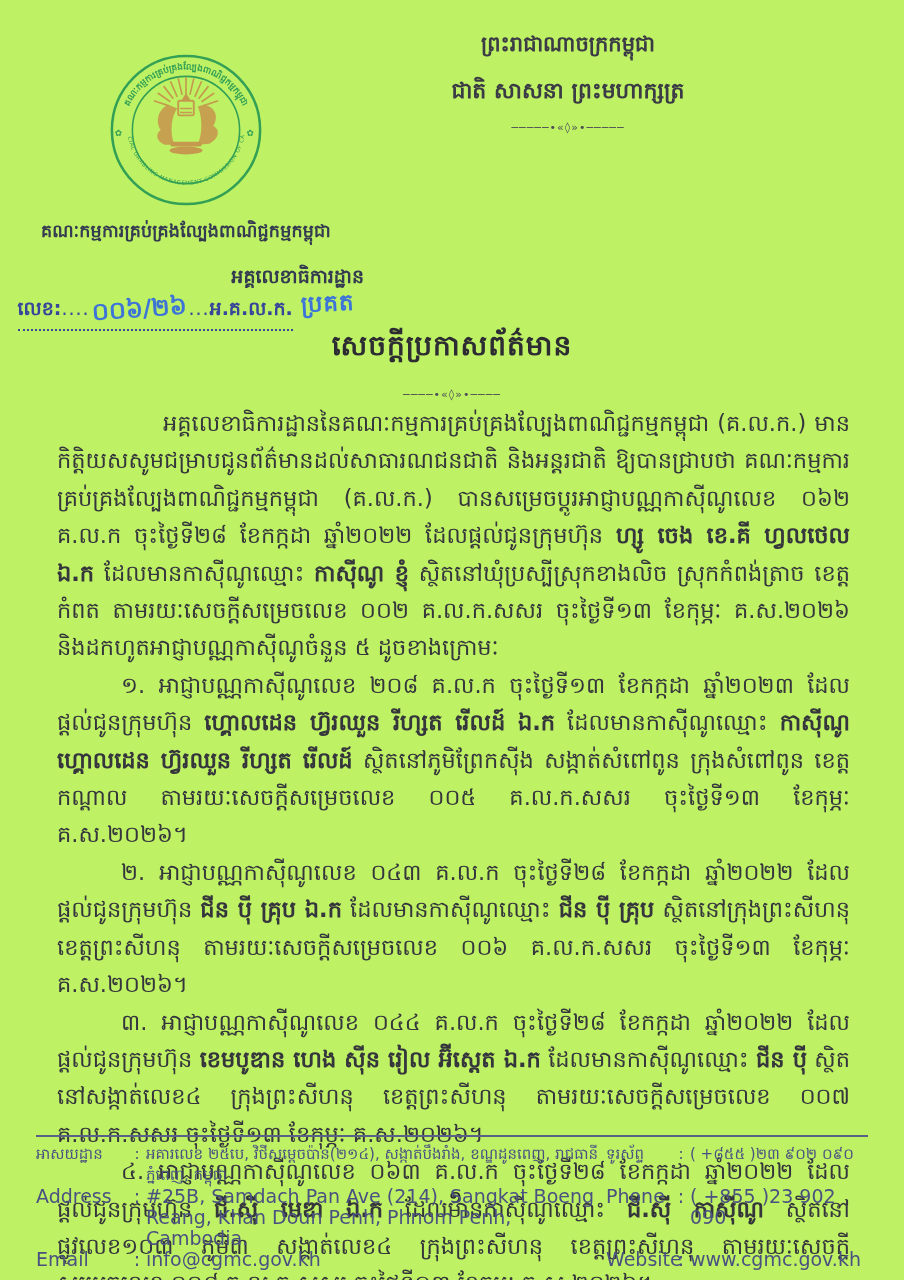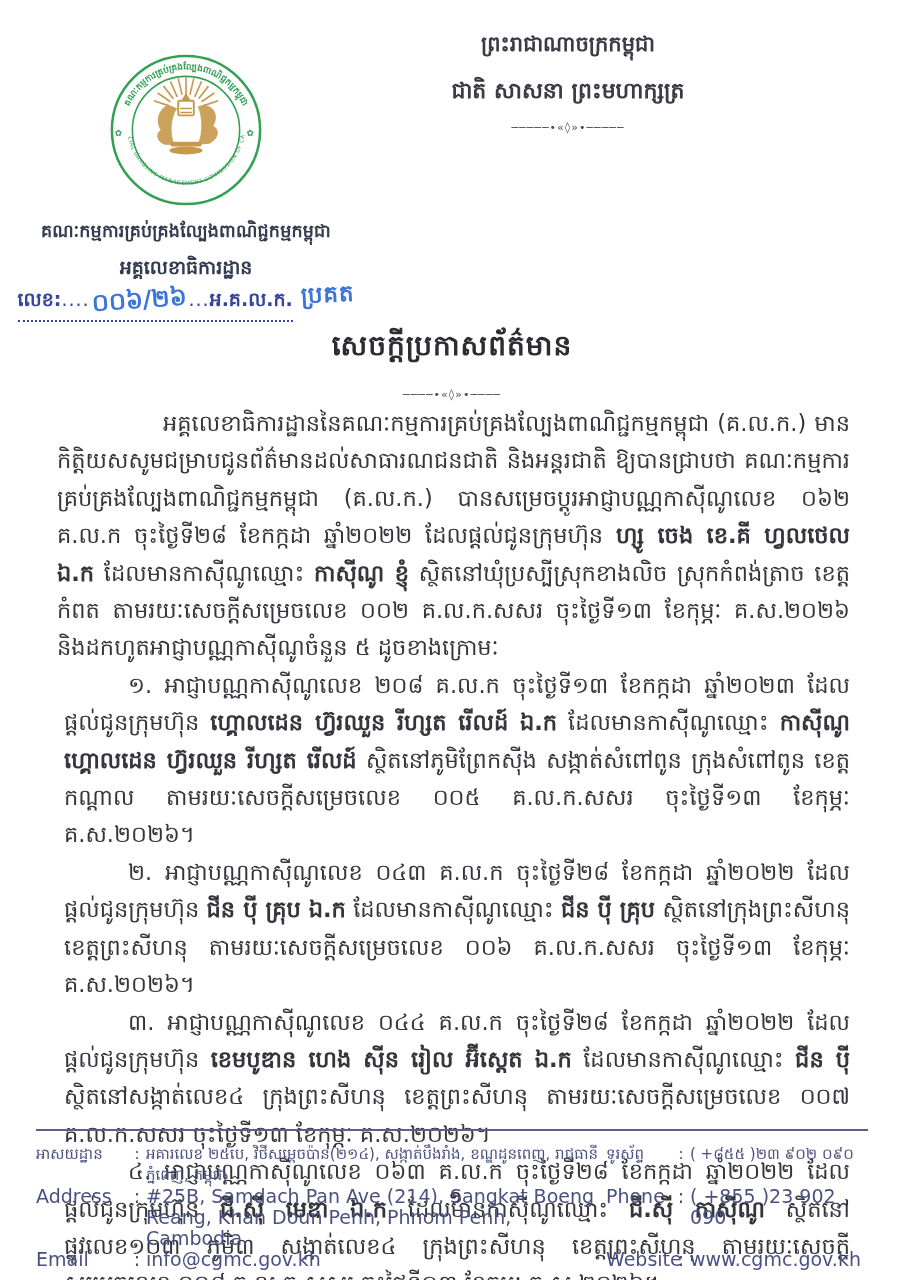--- a/index.html
+++ b/index.html
@@ -1,49 +1,49 @@
 <!DOCTYPE html>
 <html><head>
 <meta charset="utf-8">
 <style>
   html,body{margin:0;padding:0;background:#e8e8e8;}
   .page{
     position:relative;width:904px;height:1280px;margin:0 auto;
-    background:#ffffff;overflow:hidden;
+    background:#bef264;overflow:hidden;
     font-family:"DejaVu Sans","Liberation Sans",sans-serif;
   }
   
   .kingdom{position:absolute;top:30px;left:408px;width:320px;text-align:center;color:#3b3b45;}
   .kingdom .l1{font-size:21px;font-weight:bold;}
   .kingdom .l2{font-size:22px;font-weight:bold;margin-top:16px;}
   .ornament{font-size:11px;color:#4b4b58;letter-spacing:1px;margin-top:12px;white-space:nowrap;}
   
   .org-block{position:absolute;top:52px;left:8px;width:356px;text-align:center;}
   .seal{width:156px;height:156px;display:block;margin:0 auto;}
   .org-name1{font-size:17.5px;font-weight:bold;color:#343b50;margin-top:12px;letter-spacing:.2px;}
-  .org-name2{font-size:19px;font-weight:bold;color:#343b50;margin-top:9px;}
+  .org-name2{font-size:19px;font-weight:bold;color:#343b50;margin-top:18px;text-align:right;}
   .ref-line{margin-top:0;font-size:19px;font-weight:bold;color:#37459a;display:flex;align-items:baseline;justify-content:center;}
   .ref-underlined{border-bottom:2px dotted #37459a;padding-bottom:2px;display:inline-flex;align-items:baseline;}
   .ref-dots{letter-spacing:1px;font-weight:normal;}
   .handwritten{color:#3c74d8;font-weight:bold;}
   .ref-number{font-size:24px;display:inline-block;transform:rotate(-4deg);margin:0 2px;position:relative;top:2px;}
   .ref-annotation{font-size:23px;display:inline-block;transform:rotate(-3deg);margin-left:8px;position:relative;top:-4px;letter-spacing:1px;}
   
   .doc-title{position:absolute;top:328px;left:0;width:100%;text-align:center;font-size:28px;font-weight:bold;color:#2c2c32;letter-spacing:1px;}
   .title-ornament{position:absolute;top:376px;left:0;width:100%;text-align:center;}
   
   .body-text{position:absolute;top:405px;left:57px;width:793px;font-size:22.5px;line-height:37.4px;color:#35353c;text-align:justify;}
   .para{margin:0;}
   .para.intro{text-indent:106px;}
-  .para.item{text-indent:64px;margin-left:7px;}
+  .para.item{text-indent:64px;}
   .para .b{font-weight:bold;}
   
   .page-number{position:absolute;left:449px;top:1186px;font-size:17px;font-weight:bold;color:#2b2b30;}
   
-  .footer{position:absolute;left:36px;right:36px;bottom:10px;border-top:2px solid #5a6188;padding-top:13px;color:#4a5080;}
+  .footer{position:absolute;left:36px;right:36px;bottom:10px;border-top:2px solid #5a6188;padding-top:7px;color:#4a5080;}
   .footer-row{display:grid;grid-template-columns:92px 14px 1fr 66px 14px 178px;column-gap:2px;align-items:baseline;line-height:21px;}
   .footer-row .lbl{white-space:nowrap;}
   .footer-row.khmer{font-size:15px;}
   .footer-row.latin{font-size:19px;}
   .footer-row .sep{text-align:center;}
 </style>
 </head>
 <body>
 
 <div class="page">

